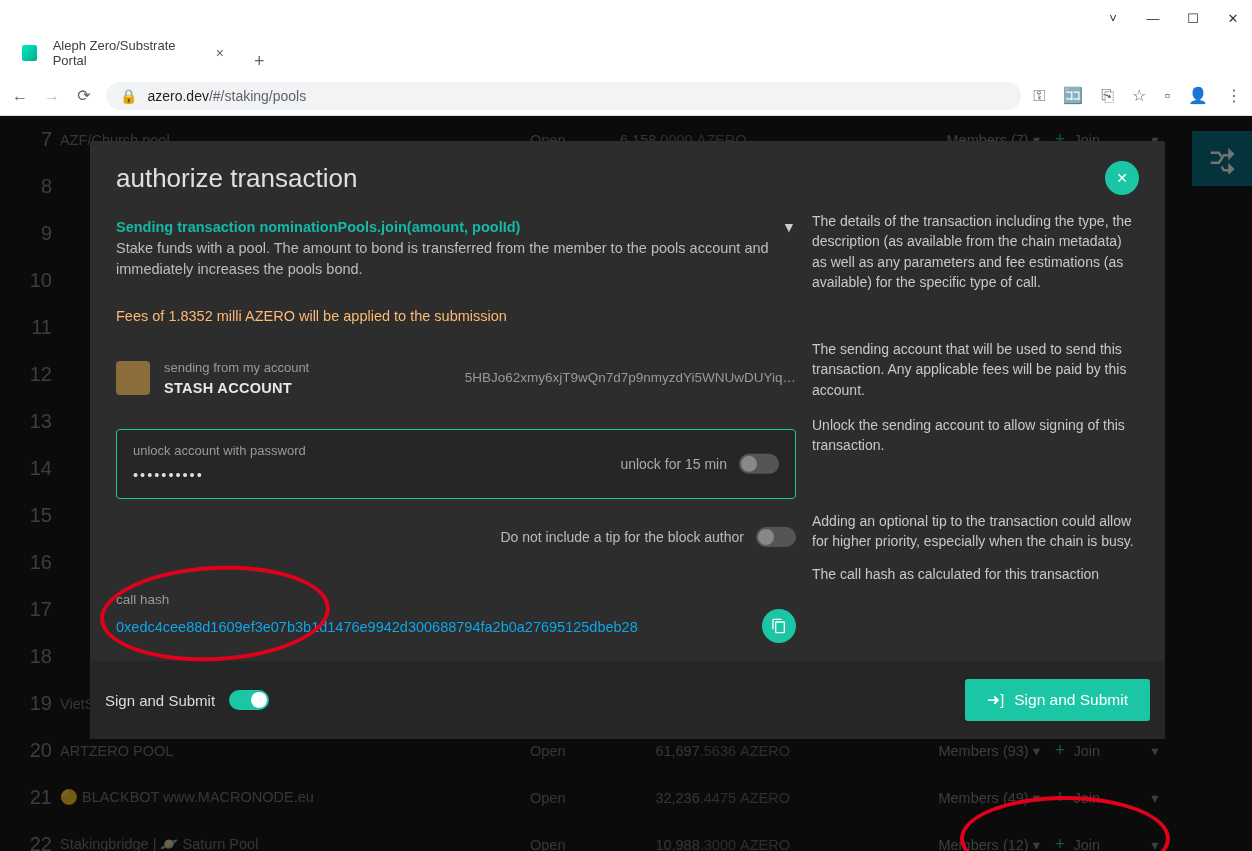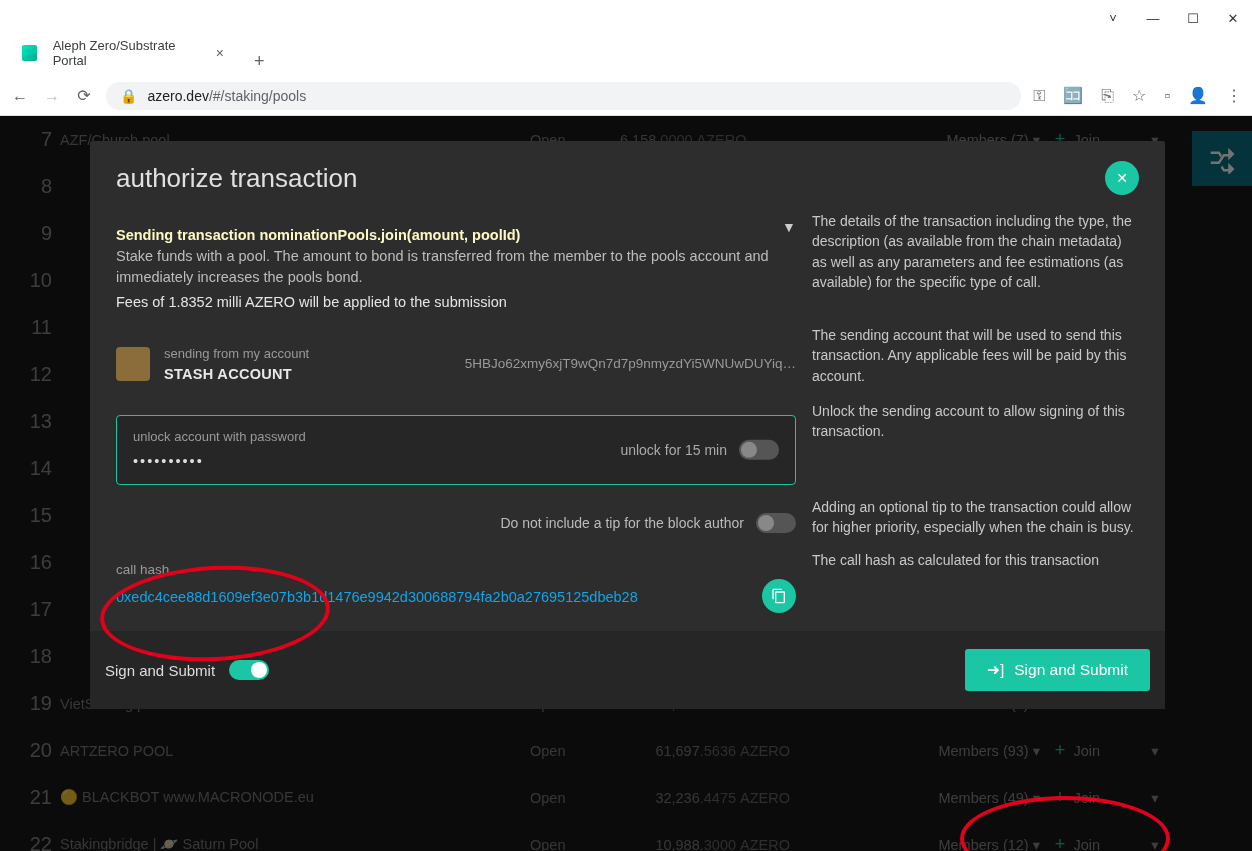--- a/index.html
+++ b/index.html
@@ -29,37 +29,37 @@
 .plus{color:#1bc6a5;font-size:18px;text-align:center}
 .chev{color:#888;text-align:center}
 .overlay{position:absolute;inset:0;background:rgba(0,0,0,0.55)}
 .modal{position:absolute;left:90px;top:25px;width:1075px;background:#2d2d2d;border-radius:2px;color:#d0d0d0}
 .modal-head{padding:20px 26px 10px;display:flex;align-items:center}
 .modal-head h1{font-size:26px;font-weight:300;color:#e0e0e0}
 .close-btn{margin-left:auto;width:34px;height:34px;border-radius:50%;background:#1bc6a5;color:#fff;display:flex;align-items:center;justify-content:center;font-size:14px}
 .modal-body{padding:6px 26px 18px;display:grid;grid-template-columns:680px 1fr;column-gap:16px;row-gap:12px;font-size:14.5px;line-height:1.45}
 .left-col{}
 .right-col{color:#c8c8c8;font-size:14px}
-.bold-line{color:#fef9c3;font-weight:600;margin-top:14px}
+.bold-line{color:#14b8a6;font-weight:600;margin-top:6px}
 .sub-line{color:#bdbdbd}
-.fees{color:#e5e5e5;margin-top:4px}
+.fees{color:#fdba74;margin-top:26px}
 .account-box{display:flex;align-items:center;gap:14px;margin-top:14px;padding:4px 0}
 .ident{width:34px;height:34px;background:#8a6d3b;border-radius:4px}
 .acct-labels small{color:#999;font-size:13px}
 .acct-labels b{color:#e8e8e8;font-weight:600;letter-spacing:.3px}
 .addr{margin-left:auto;color:#999;font-size:13.5px}
 .pw-box{position:relative;margin-top:14px;border:1px solid #1bc6a5;border-radius:4px;padding:10px 16px 12px;background:#262626}
 .pw-box label{font-size:13px;color:#999}
 .pw-dots{margin-top:4px;letter-spacing:2px;color:#ddd}
 .pw-right{position:absolute;right:16px;top:50%;transform:translateY(-50%);display:flex;align-items:center;gap:12px;color:#aaa;font-size:14px}
 .toggle{width:40px;height:20px;background:#555;border-radius:20px;position:relative}
 .toggle .knob{position:absolute;width:16px;height:16px;border-radius:50%;background:#888;top:2px;left:2px}
 .toggle.on{background:#1bc6a5}.toggle.on .knob{left:22px;background:#fff}
 .tip-row{display:flex;align-items:center;justify-content:flex-end;gap:12px;margin-top:16px;color:#bbb;font-size:14px}
-.hash-lbl{color:#999;font-size:13.5px;margin-top:10px}
+.hash-lbl{color:#999;font-size:13.5px;margin-top:26px}
 .hash-row{display:flex;align-items:center}
 .hash{color:#0ea5e9;font-size:14.5px;margin-top:2px;word-break:break-all;flex:1}
 .copy{width:34px;height:34px;border-radius:50%;background:#1bc6a5;display:flex;align-items:center;justify-content:center;margin-left:10px}
 .modal-foot{background:#262626;padding:18px 15px;display:flex;align-items:center}
 .foot-left{display:flex;align-items:center;gap:14px;color:#ddd;font-size:15px}
 .submit{margin-left:auto;background:#1bc6a5;color:#fff;padding:12px 22px;border-radius:3px;display:flex;align-items:center;gap:10px;font-size:15.5px}
 .anno{position:absolute;border:4px solid #e2001a;border-radius:50%;pointer-events:none}
 .anno1{left:100px;top:450px;width:230px;height:95px;transform:rotate(-3deg)}
 .anno2{left:960px;top:680px;width:210px;height:85px}
 </style>

